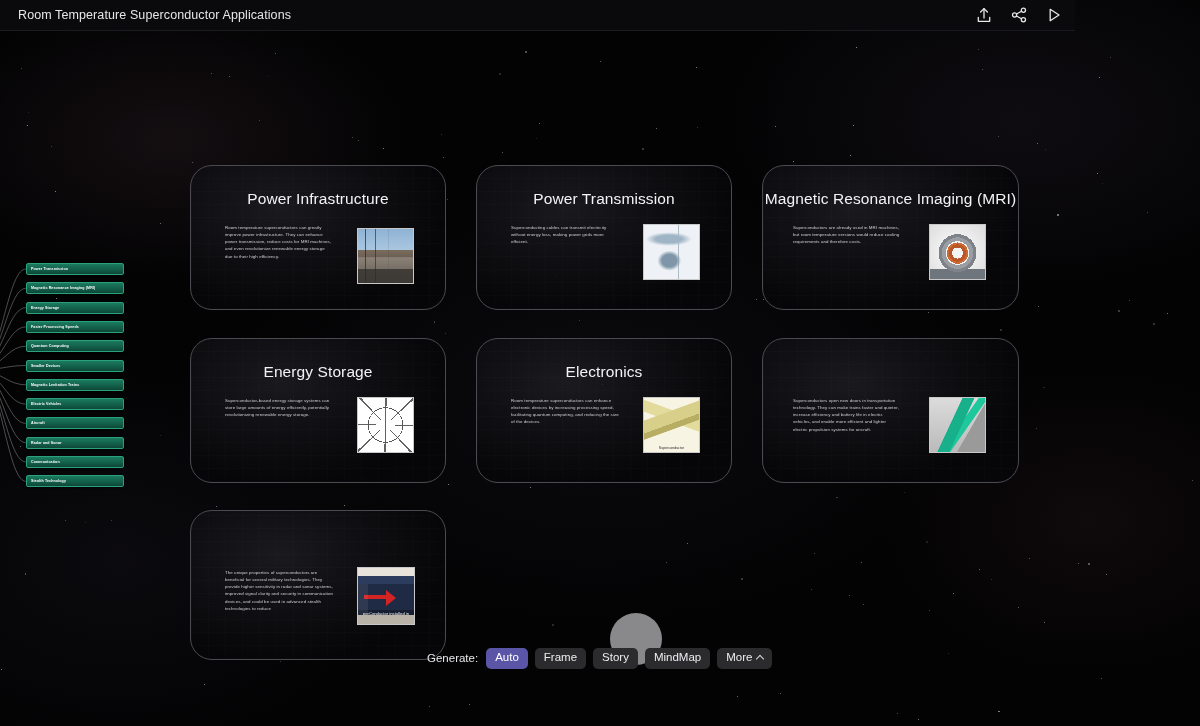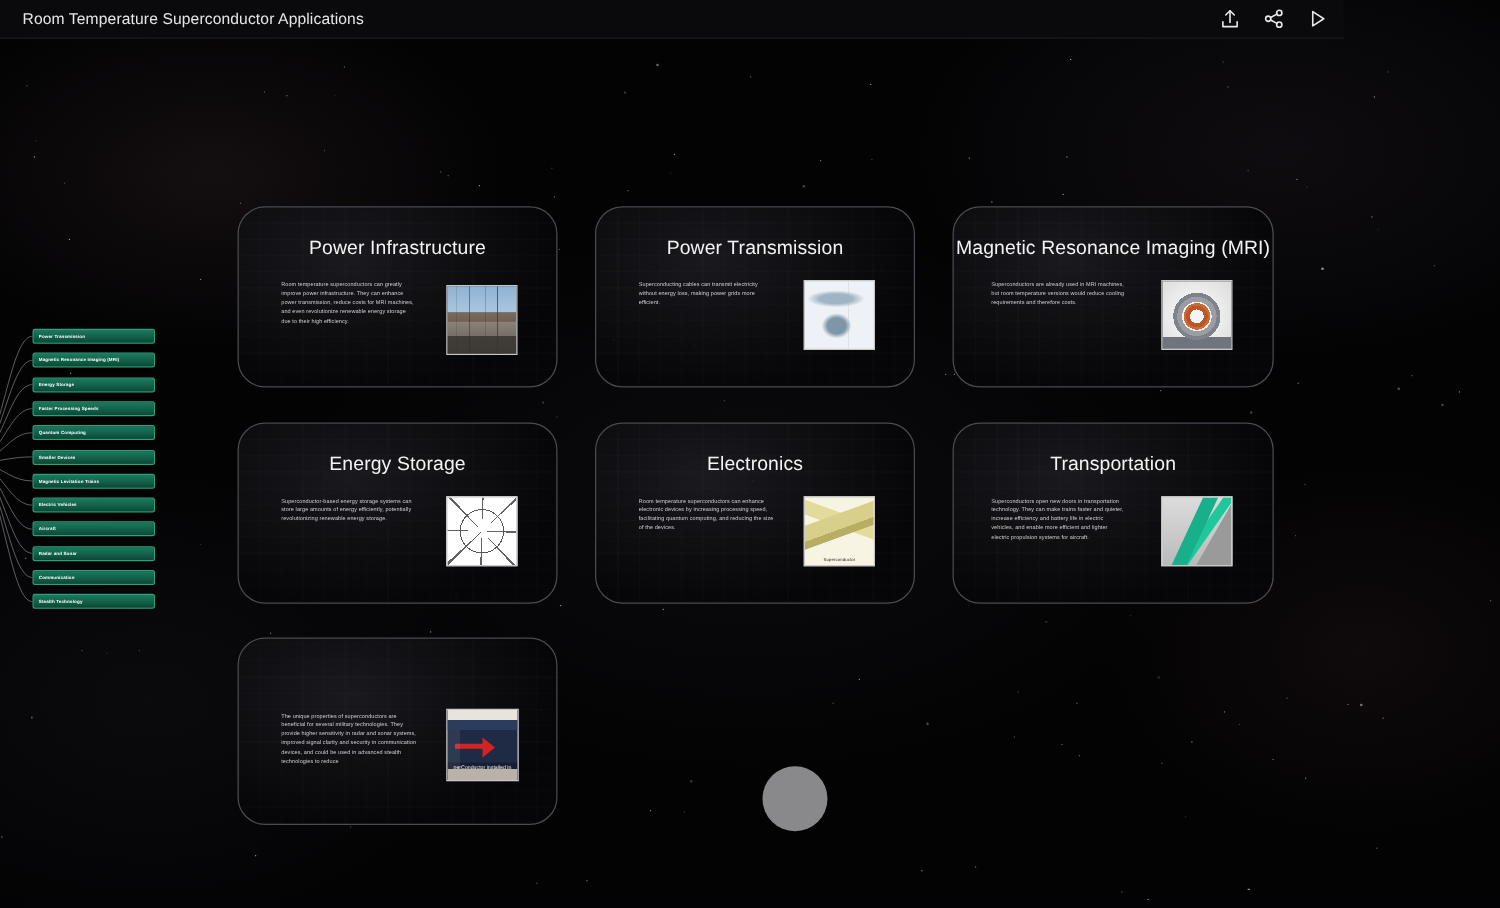--- a/index.html
+++ b/index.html
@@ -504,31 +504,41 @@
 
   <div class="card" style="left:476px;top:338px;width:256px;height:145px;">
     <div class="card-title">Electronics</div>
     <div class="card-body">Room temperature superconductors can enhance electronic devices by increasing processing speed, facilitating quantum computing, and reducing the size of the devices.</div>
     <div class="card-thumb thumb-junction" style="left: 166px; top: 58px; width: 57px; height: 56px;">
       <div class="thumb-label">Superconductor</div>
     </div>
   </div>
 
   <div class="card" style="left:762px;top:338px;width:257px;height:145px;">
-    <div class="card-title">Transportation</div>
     <div class="card-body" style="left:30px;">Superconductors open new doors in transportation technology. They can make trains faster and quieter, increase efficiency and battery life in electric vehicles, and enable more efficient and lighter electric propulsion systems for aircraft.</div>
     <div class="card-thumb thumb-aircraft" style="left: 166px; top: 58px; width: 57px; height: 56px;"></div>
   </div>
 
   <div class="card" style="left:190px;top:510px;width:256px;height:150px;">
     <div class="card-body">The unique properties of superconductors are beneficial for several military technologies. They provide higher sensitivity in radar and sonar systems, improved signal clarity and security in communication devices, and could be used in advanced stealth technologies to reduce</div>
     <div class="card-thumb thumb-military" style="left: 166px; top: 56px; width: 58px; height: 58px;">
       <div class="thumb-arrow"></div>
       <div class="thumb-caption">perConductor installed in
 Segment Audio Source Pr</div>
     </div>
   </div>
 
   <div id="cursor-blob"></div>
 
+  <div id="generate-bar">
+    <span id="generate-label">Generate:</span>
+    <button class="gen-btn active">Auto</button>
+    <button class="gen-btn">Frame</button>
+    <button class="gen-btn">Story</button>
+    <button class="gen-btn">MindMap</button>
+    <button class="gen-btn more">
+      <span>More</span>
+      <span class="chevron-up"></span>
+    </button>
+  </div>
 
 
 </div>
 
 </body></html>

